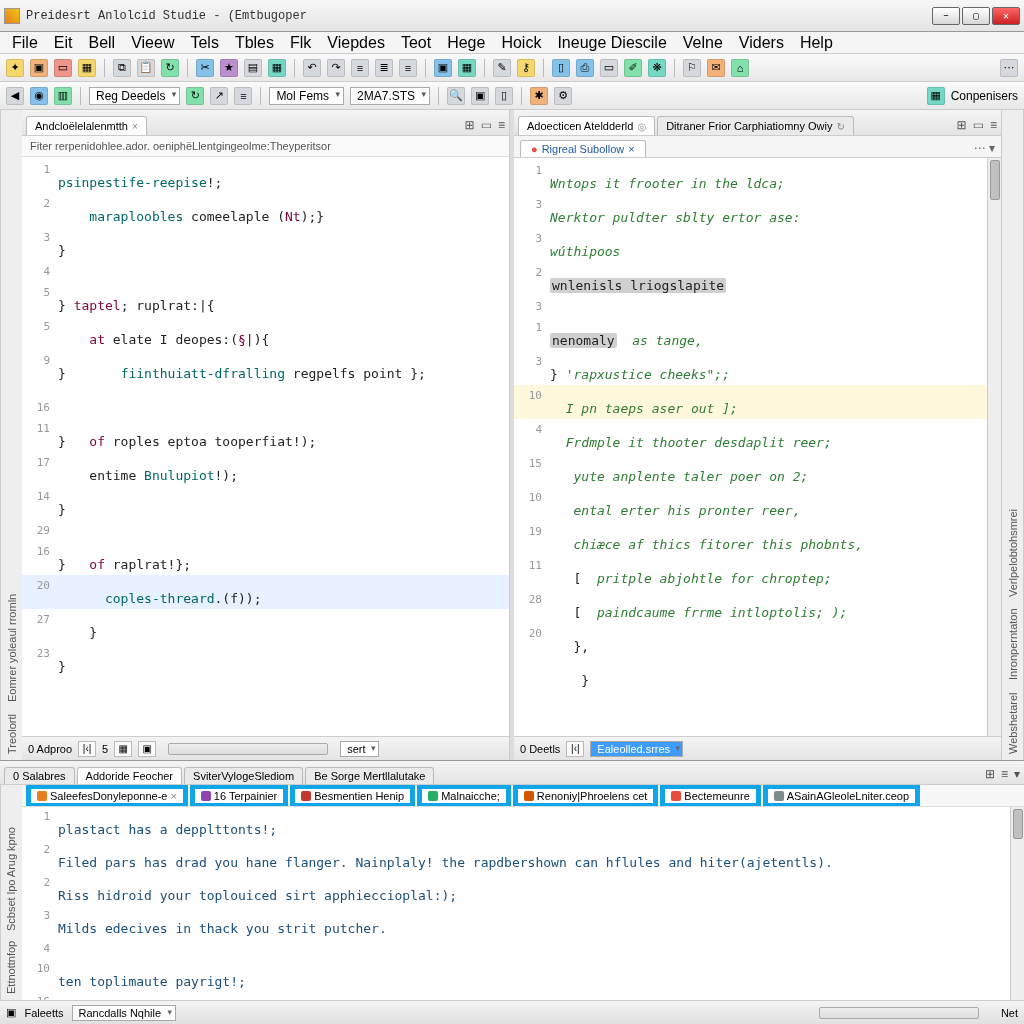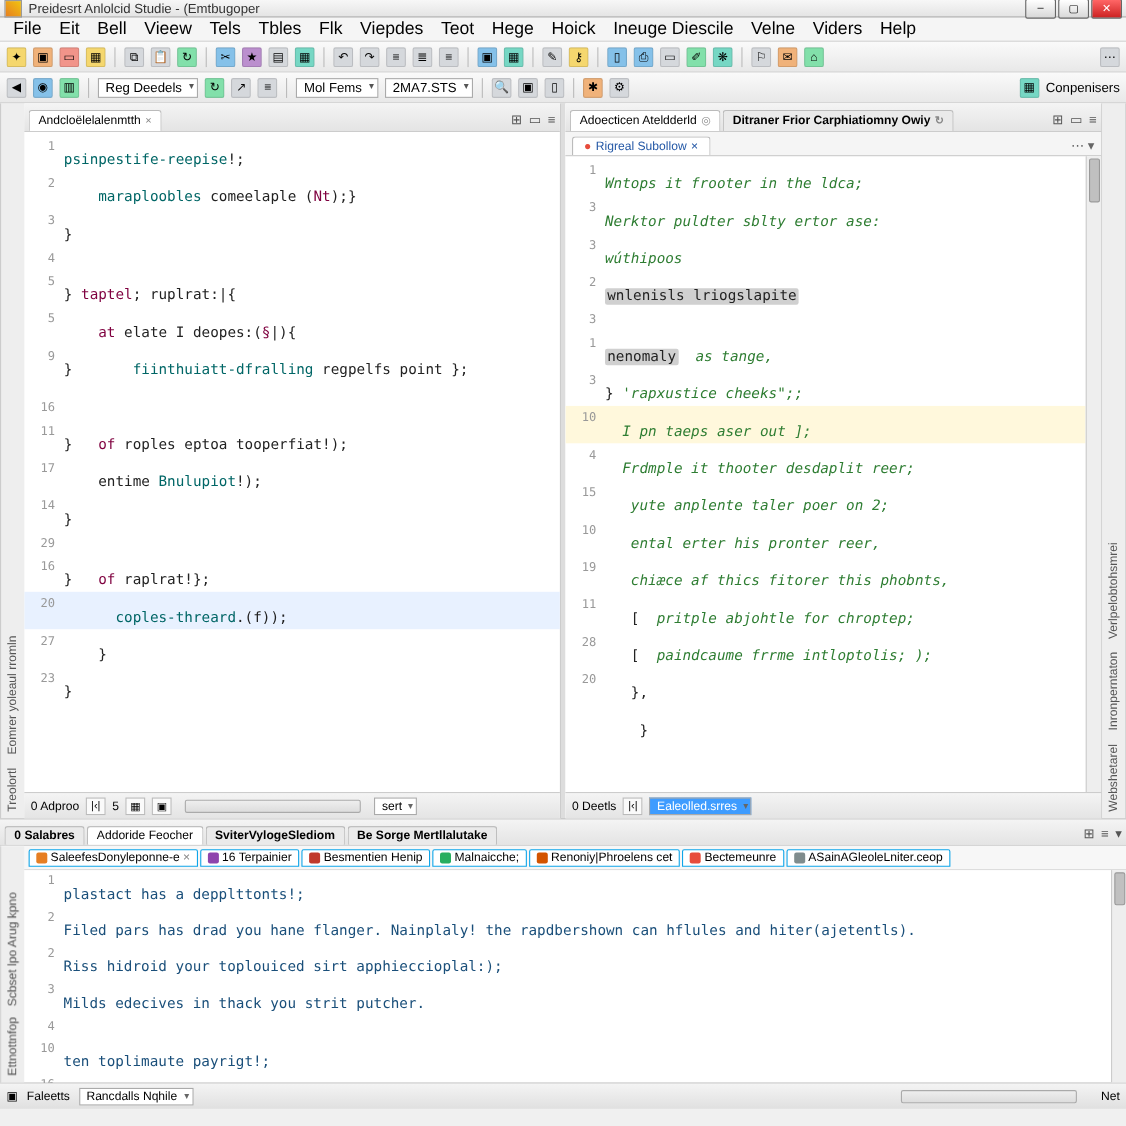--- a/index.html
+++ b/index.html
@@ -1,19 +1,19 @@
 <!DOCTYPE html>
 <html><head>
 <meta charset="utf-8">
 <style>
 * { box-sizing: border-box; margin: 0; padding: 0; }
 body { font-family: "Segoe UI", Tahoma, sans-serif; font-size: 12px; background: #f0f0f0; width: 1024px; height: 1024px; overflow: hidden; }
 
 
-.titlebar { height: 16px; background: linear-gradient(#f7f7f7, #e4e4e4); border-bottom: 1px solid #999; display: flex; align-items: center; padding: 0 4px; }
+.titlebar { height: 32px; background: linear-gradient(#f7f7f7, #e4e4e4); border-bottom: 1px solid #999; display: flex; align-items: center; padding: 0 4px; font-family: Liberation Mono, monospace; }
 .titlebar .app-icon { width: 16px; height: 16px; background: linear-gradient(45deg,#e67e22,#f1c40f); border:1px solid #999; margin-right: 6px; }
 .titlebar .title { flex: 1; font-size: 12px; color: #333; }
 .window-buttons { display:flex; gap:2px; }
 .window-buttons div { width: 28px; height: 18px; border:1px solid #666; display:flex; align-items:center; justify-content:center; font-size:10px; background: linear-gradient(#fff,#d8d8d8); border-radius:2px; }
 .window-buttons .close { background: linear-gradient(#f66,#c22); color:#fff; }
 
 
 .menubar { height: 22px; background: #f5f5f5; border-bottom: 1px solid #ccc; display:flex; align-items:center; padding: 0 6px; gap: 4px; }
 .menubar span { padding: 2px 6px; font-size: 16px; cursor:pointer; }
 
@@ -26,21 +26,21 @@
 .toolbar .right { margin-left:auto; display:flex; align-items:center; gap:6px; }
 
 
 .main { display:flex; height: 650px; }
 .sidebar { width: 22px; background:#eee; border-right:1px solid #ccc; writing-mode: vertical-rl; transform: rotate(180deg); font-size:11px; color:#555; display:flex; align-items:center; padding:6px 2px; gap:12px; }
 .sidebar.right { border-right:none; border-left:1px solid #ccc; }
 
 .editor-pane { flex:1; display:flex; flex-direction:column; background:#fff; border-right:1px solid #ccc; min-width:0; }
 .editor-tabs { height:26px; background:linear-gradient(#f4f4f4,#e4e4e4); border-bottom:1px solid #ccc; display:flex; align-items:flex-end; padding:0 4px; gap:2px; }
 .tab { background:#fff; border:1px solid #bbb; border-bottom:none; padding:3px 8px; font-size:11px; border-radius:3px 3px 0 0; display:flex; align-items:center; gap:4px; }
-.tab.inactive { background:#eaeaea;font-weight:bold; }
+.tab.inactive { background:#eaeaea; }
 .tab .x { font-size:10px; color:#888; }
 .tab-icons { margin-left:auto; display:flex; gap:6px; font-size:12px; color:#555; padding-bottom:3px; }
 
 .breadcrumb { padding:4px 8px; font-size:11px; color:#555; border-bottom:1px solid #e0e0e0; background:#fafafa; white-space:nowrap; overflow:hidden; text-overflow:ellipsis; }
 
 .code-area { flex:1; overflow:auto; font-family: Consolas, monospace; font-size:13px; line-height:21px; padding:2px 0; }
 .code-line { display:flex; }
 .gutter { width:36px; text-align:right; color:#999; padding-right:8px; user-select:none; font-size:11px; }
 .code { flex:1; white-space:pre; color:#222;margin-top:13px; }
 .code .kw { color:#7f003f; }
@@ -62,21 +62,21 @@
 
 .subtab-row { height:22px; background:#f5f5f5; border-bottom:1px solid #ccc; display:flex; align-items:flex-end; padding:0 6px; }
 .subtab { background:#fff; border:1px solid #bbb; border-bottom:none; padding:2px 10px; font-size:11px; color:#2458a6; display:flex; align-items:center; gap:4px; border-radius:3px 3px 0 0; }
 .subtab-ellipsis { margin-left:auto; font-size:12px; color:#666; padding-bottom:2px; }
 
 
 .bottom { height: 240px; border-top:1px solid #999; display:flex; flex-direction:column; background:#fff; }
 .bottom-tabrow { height:24px; background:linear-gradient(#f4f4f4,#e4e4e4); border-bottom:1px solid #ccc; display:flex; align-items:flex-end; gap:2px; padding:0 4px; }
 .bottom-tabrow .tab { font-size:11px; padding:2px 8px; }
 .bottom-files { height:22px; background:#f7f7f7; border-bottom:1px solid #ddd; display:flex; align-items:center; gap:2px; padding:0 4px; overflow:hidden; }
-.file-tab { border:1px solid #0ea5e9; background:#fff; padding:1px 6px; font-size:11px; border-radius:2px 2px 0 0; display:flex; align-items:center; gap:3px; white-space:nowrap; }
+.file-tab { border:5px solid #0ea5e9; background:#fff; padding:1px 6px; font-size:11px; border-radius:2px 2px 0 0; display:flex; align-items:center; gap:3px; white-space:nowrap; }
 .file-tab .dot { width:10px; height:10px; border-radius:2px; }
 .bottom-code { flex:1; overflow:auto; font-family:Consolas,monospace; font-size:13px; line-height:20px; }
 .bottom-code .code-line .code { color:#1a4f7a; }
 
 .bottom-leftbar { width:22px; background:#eee; border-right:1px solid #ccc; writing-mode: vertical-rl; transform: rotate(180deg); font-size:11px; color:#555; display:flex; align-items:center; padding:6px 2px; gap:10px; }
 .bottom-body { flex:1; display:flex; min-height:0; }
 
 
 .statusbar { height:24px; background:linear-gradient(#f4f4f4,#e0e0e0); border-top:1px solid #ccc; display:flex; align-items:center; padding:0 6px; gap:8px; font-size:11px; }
 .statusbar .combo2 { background:#fff; border:1px solid #aaa; padding:1px 14px 1px 6px; position:relative; }
@@ -199,20 +199,21 @@
       <div class="tab">
         <span>Andcloëlelalenmtth</span>
         <span class="x">×</span>
       </div>
       <div class="tab-icons">
         <span>⊞</span>
         <span>▭</span>
         <span>≡</span>
       </div>
     </div>
+    <div class="breadcrumb">Fiter rerpenidohlee.ador. oeniphëLlentgingeolme:Theyperitsor</div>
     <div class="code-area" id="left-code">
         <div class="code-line">
           <div class="gutter">1</div>
           <div class="code"><span class="fn">psinpestife-reepise</span>!;</div>
         </div>
         <div class="code-line">
           <div class="gutter">2</div>
           <div class="code">    <span class="fn">maraploobles</span> comeelaple (<span class="kw">Nt</span>);}</div>
         </div>
         <div class="code-line">

